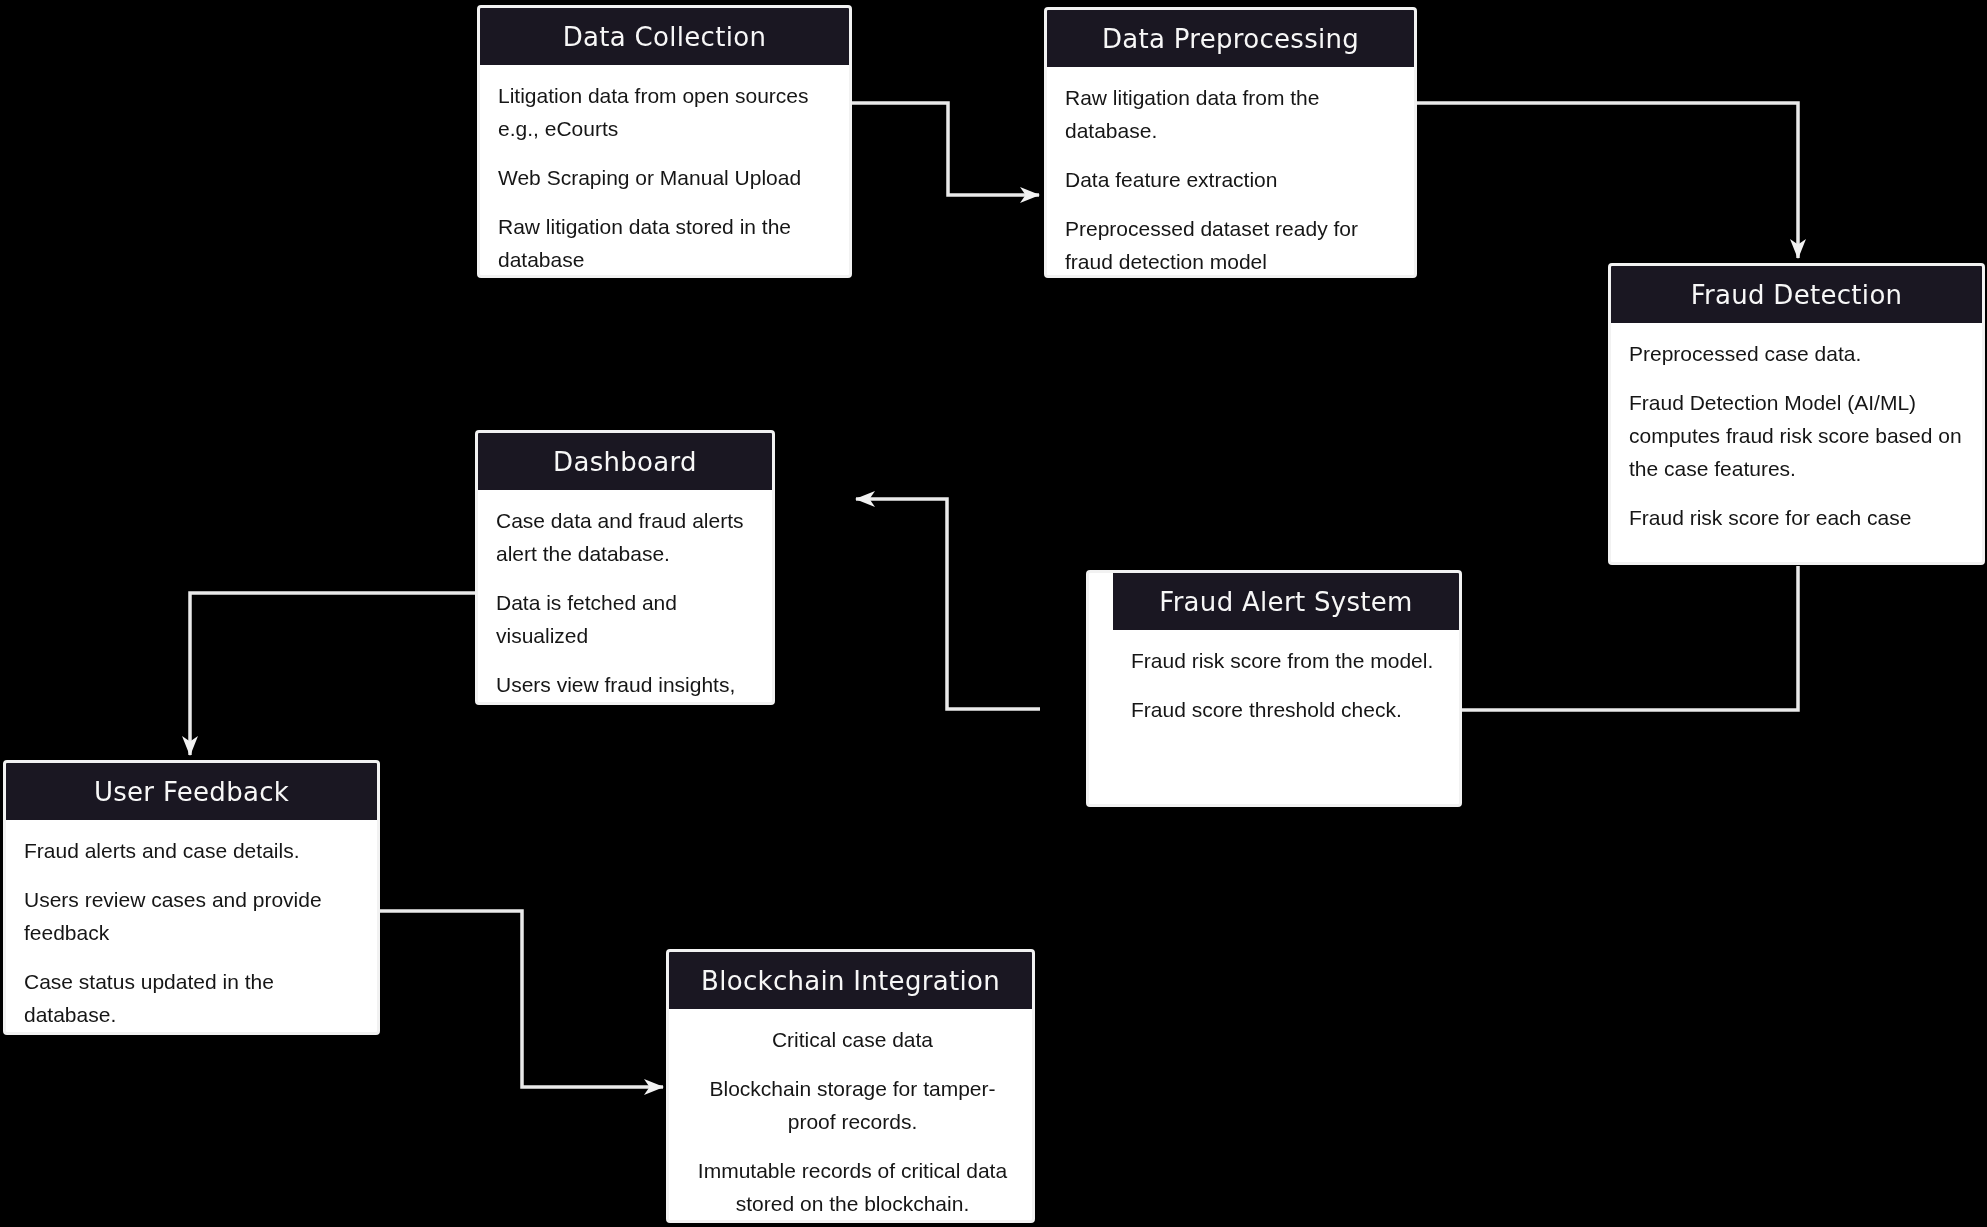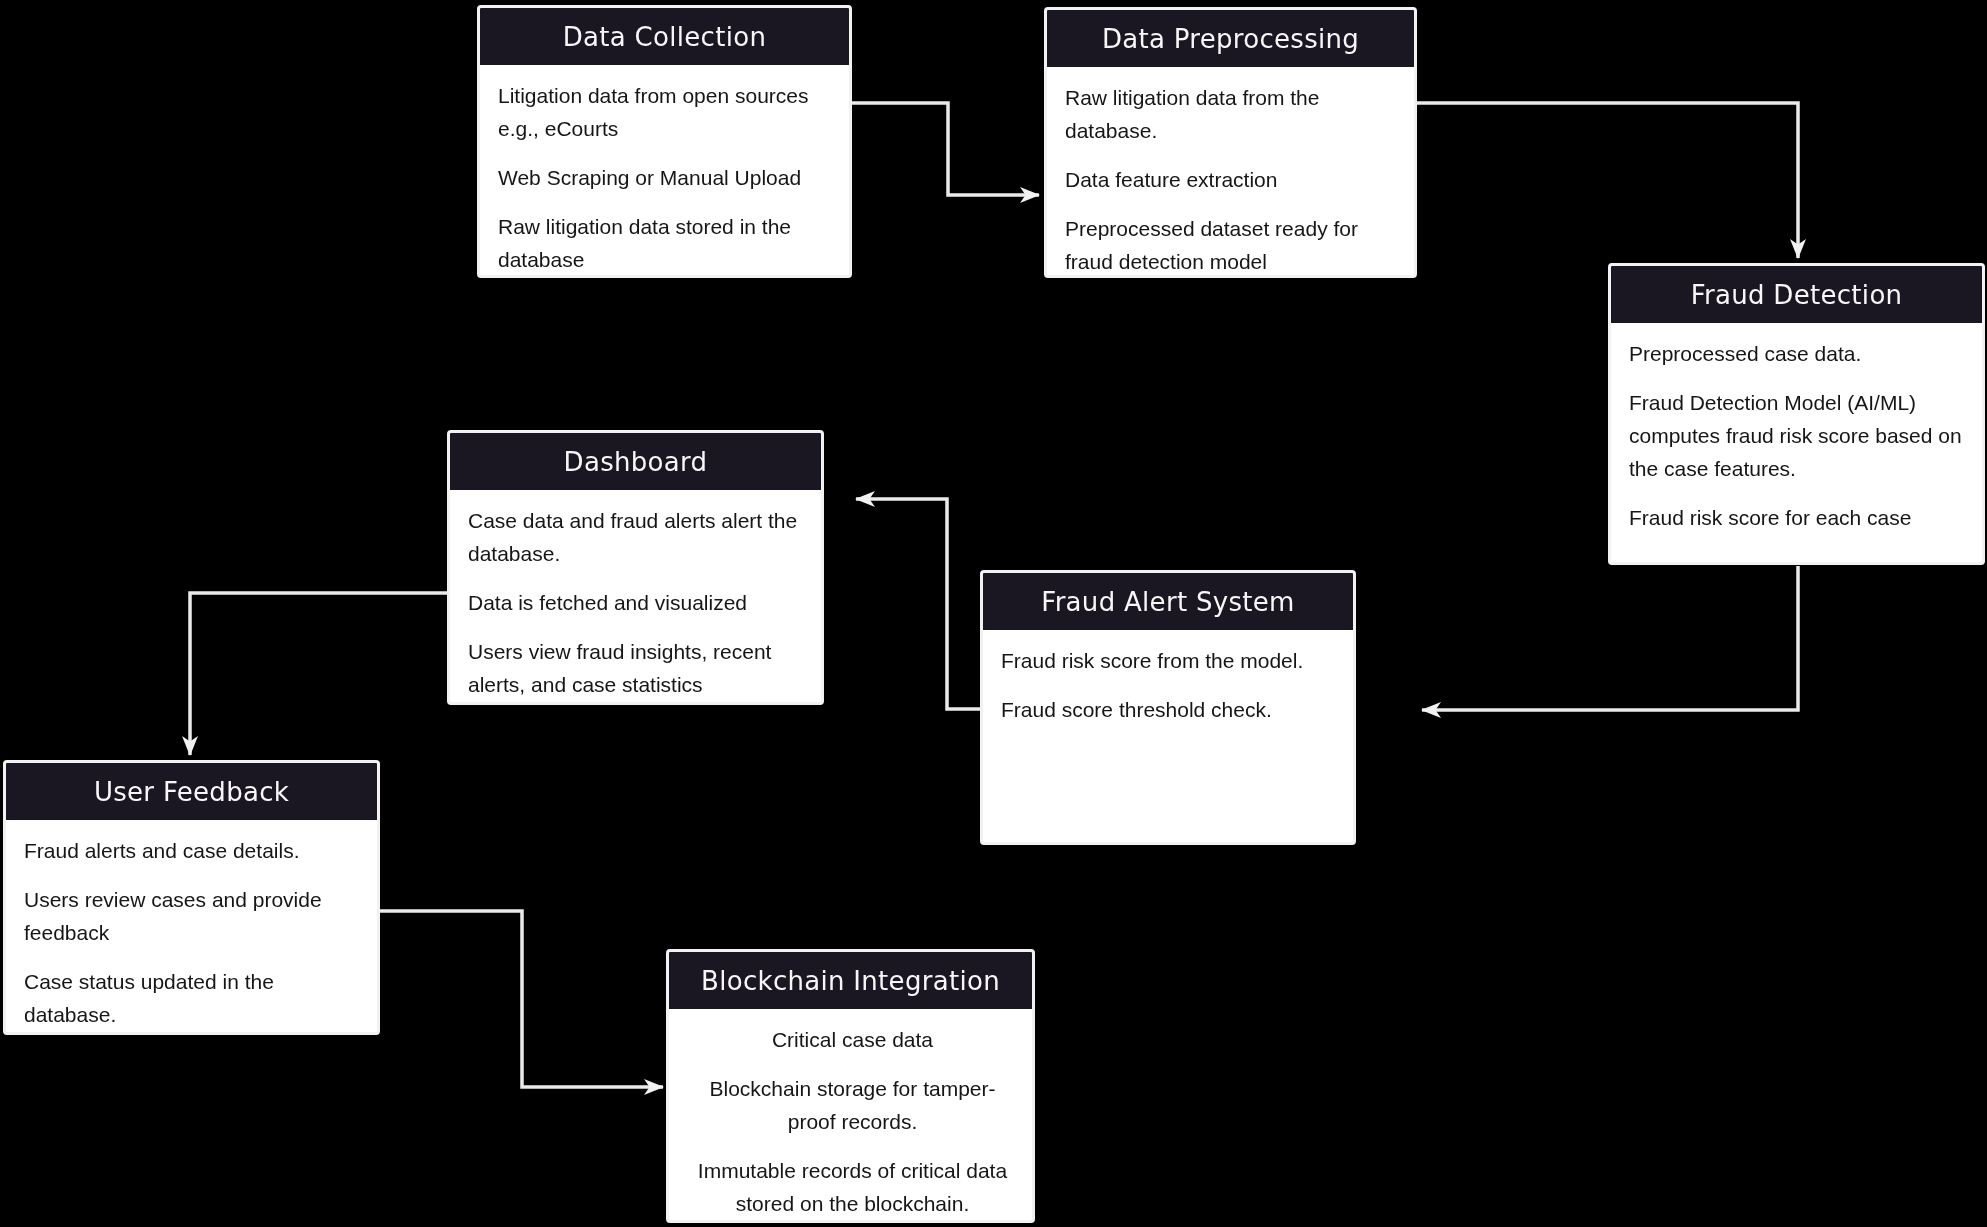--- a/index.html
+++ b/index.html
@@ -42,22 +42,22 @@
     font-size: 21px;
     line-height: 33px;
     color: #161616;
   }
   .node-body p { margin: 0 0 16px 0; }
 
   
   .n1 { left: 477px;  top: 5px;   width: 375px; height: 273px; }
   .n2 { left: 1044px; top: 7px;   width: 373px; height: 271px; }
   .n3 { left: 1608px; top: 263px; width: 377px; height: 302px; }
-  .n4 { left: 447px;  top: 430px; width: 377px; height: 275px; }
-  .n5 { left: 980px; top: 570px; width: 376px; height: 275px; }
+  .n4 { left: 475px;  top: 430px; width: 300px; height: 275px; }
+  .n5 { left: 1086px; top: 570px; width: 376px; height: 237px; padding-left: 24px; }
   .n6 { left: 3px;    top: 760px; width: 377px; height: 275px; }
   .n7 { left: 666px;  top: 949px; width: 369px; height: 274px; text-align: center; }
 </style>
 </head>
 <body>
 
 <div class="canvas">
 
   <svg class="edges" viewBox="0 0 1987 1227" xmlns="http://www.w3.org/2000/svg">
     <defs>

